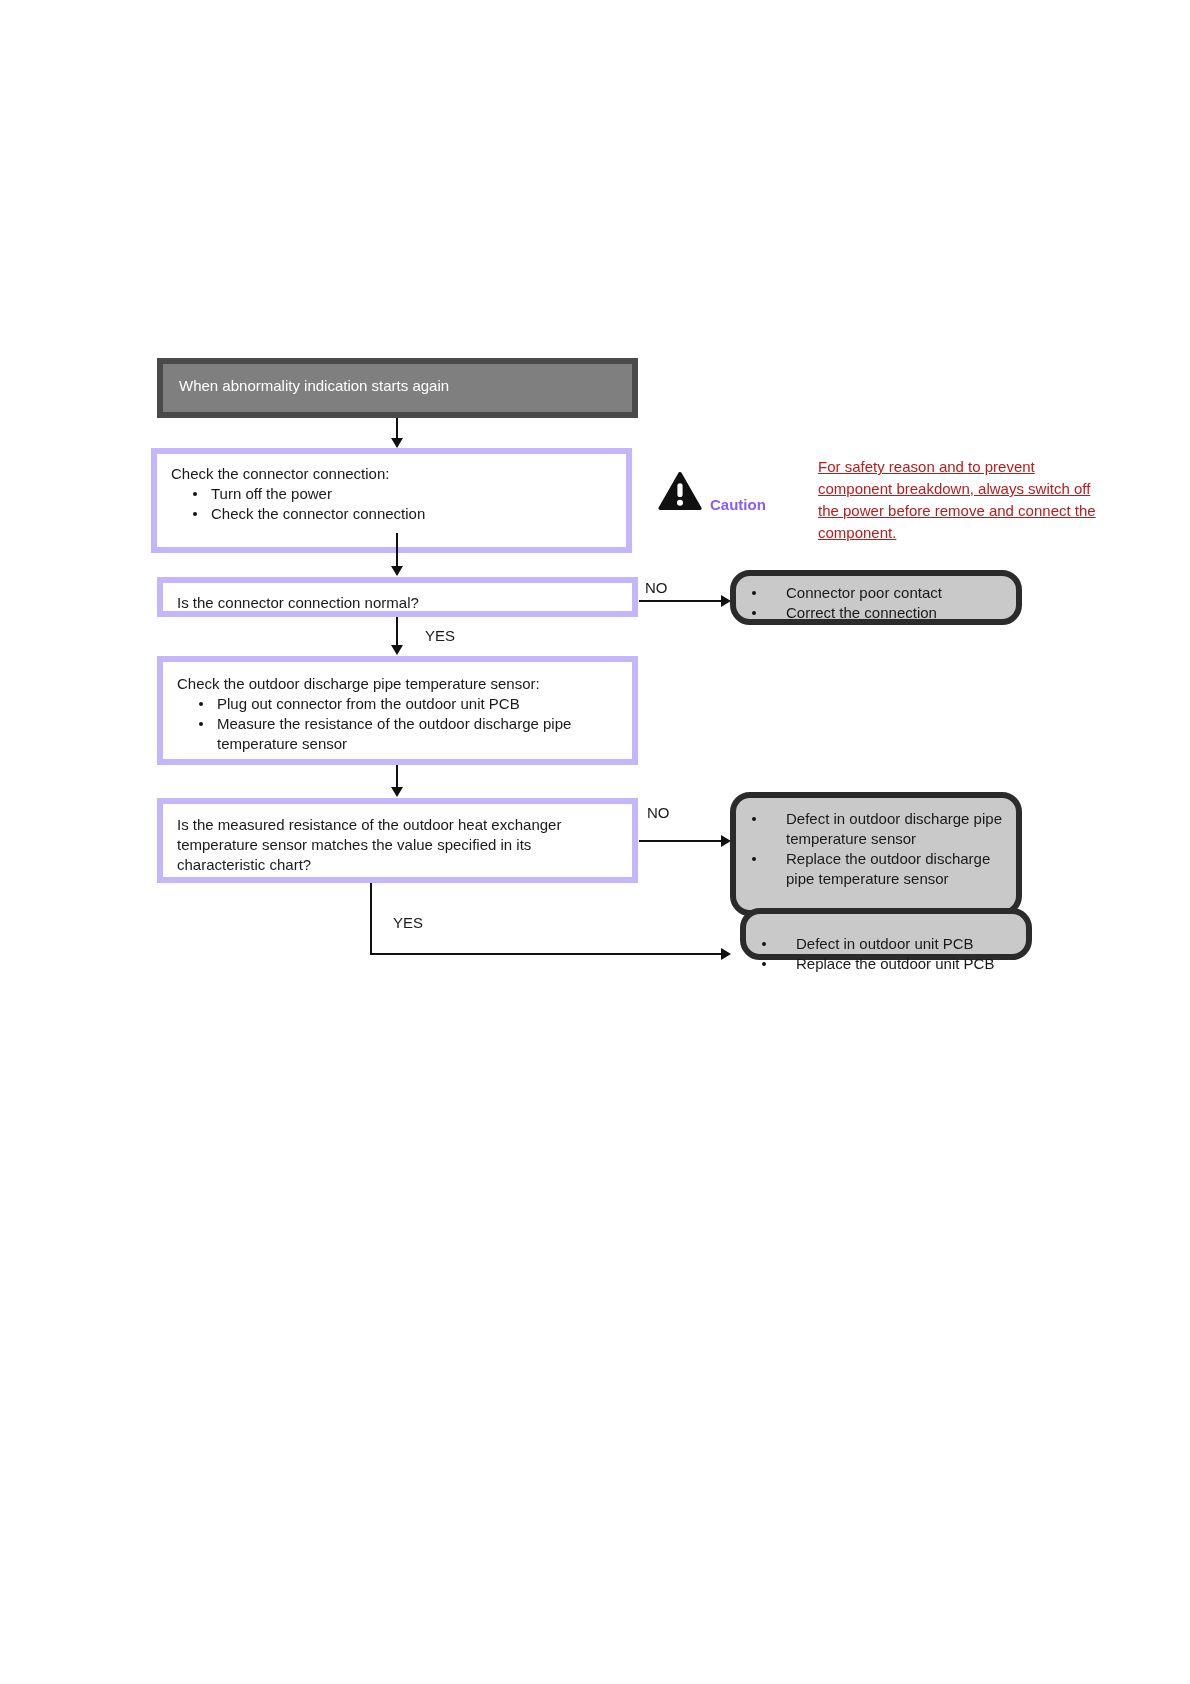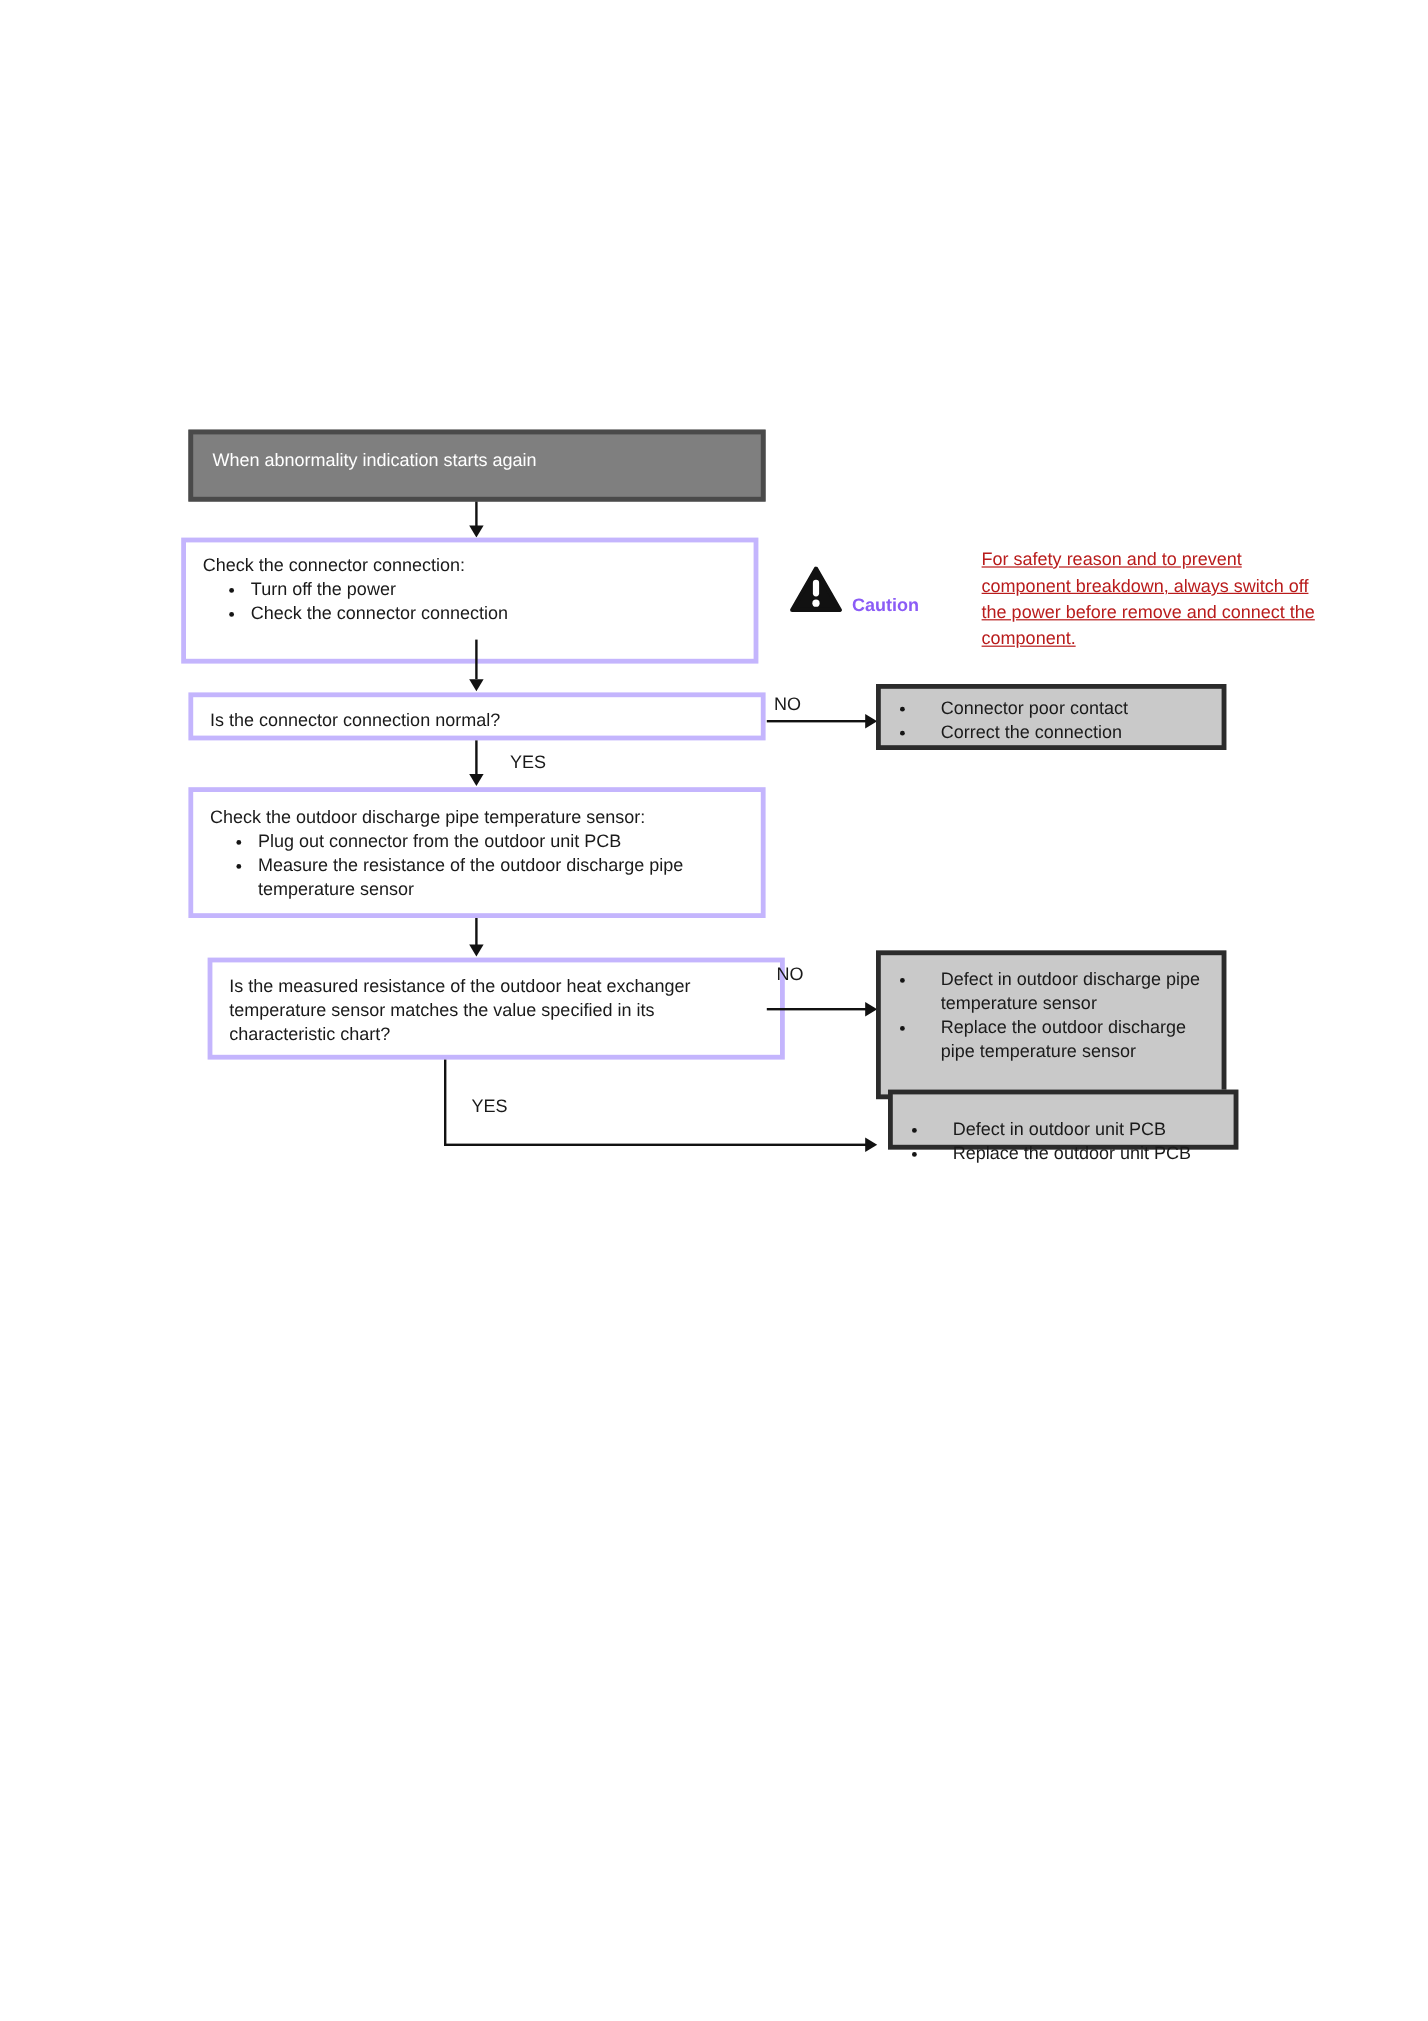--- a/index.html
+++ b/index.html
@@ -8,34 +8,35 @@
     width: 1190px;
     height: 1684px;
     background: #ffffff;
     font-family: "Liberation Sans", sans-serif;
     color: #1a1a1a;
     overflow: hidden;
   }
   .box {
     position: absolute;
     box-sizing: border-box;
-    border: 4px solid #c4b5fd;
+    border: 6px solid #c4b5fd;
     background: #ffffff;
     font-size: 15px;
     line-height: 20px;
   }
   .box-start {
     background: #7f7f7f;
     border-color: #4a4a4a;
     color: #ffffff;
     padding: 12px 16px;
   }
   .gray-box {
     background: #c9c9c9;
     border-color: #2b2b2b;
+    border-radius: 20px;
   }
   .box-pad { padding: 10px 14px; }
   .bullets { margin: 0; padding: 0; list-style: none; }
   .bullets li { position: relative; padding-left: 40px; }
   .bullets li::before {
     content: "";
     position: absolute;
     left: 22px;
     top: 8px;
     width: 4px;
@@ -131,21 +132,21 @@
     <div>Check the outdoor discharge pipe temperature sensor:</div>
     <ul class="bullets">
       <li>Plug out connector from the outdoor unit PCB</li>
       <li>Measure the resistance of the outdoor discharge pipe temperature sensor</li>
     </ul>
   </div>
 
   <div class="vline" style="left:396px; top:765px; height:23px;"></div>
   <div class="arrow-down" style="left:391px; top:787px;"></div>
 
-  <div class="box" style="left:157px; top:798px; width:481px; height:85px; padding:11px 14px;margin-left:16px;">
+  <div class="box" style="left:157px; top:798px; width:481px; height:85px; padding:11px 14px;">
     <span>Is the measured resistance of the outdoor heat exchanger temperature sensor matches the value specified in its characteristic chart?</span>
   </div>
 
   <div class="branch-label" style="left:647px; top:805px;">NO</div>
   <div class="hline" style="left:639px; top:840px; width:84px;"></div>
   <div class="arrow-right" style="left:721px; top:835px;"></div>
 
   <div class="box gray-box" style="left:730px; top:792px; width:292px; height:124px; padding:11px 14px;">
     <ul class="bullets">
       <li>Defect in outdoor discharge pipe temperature sensor</li>

